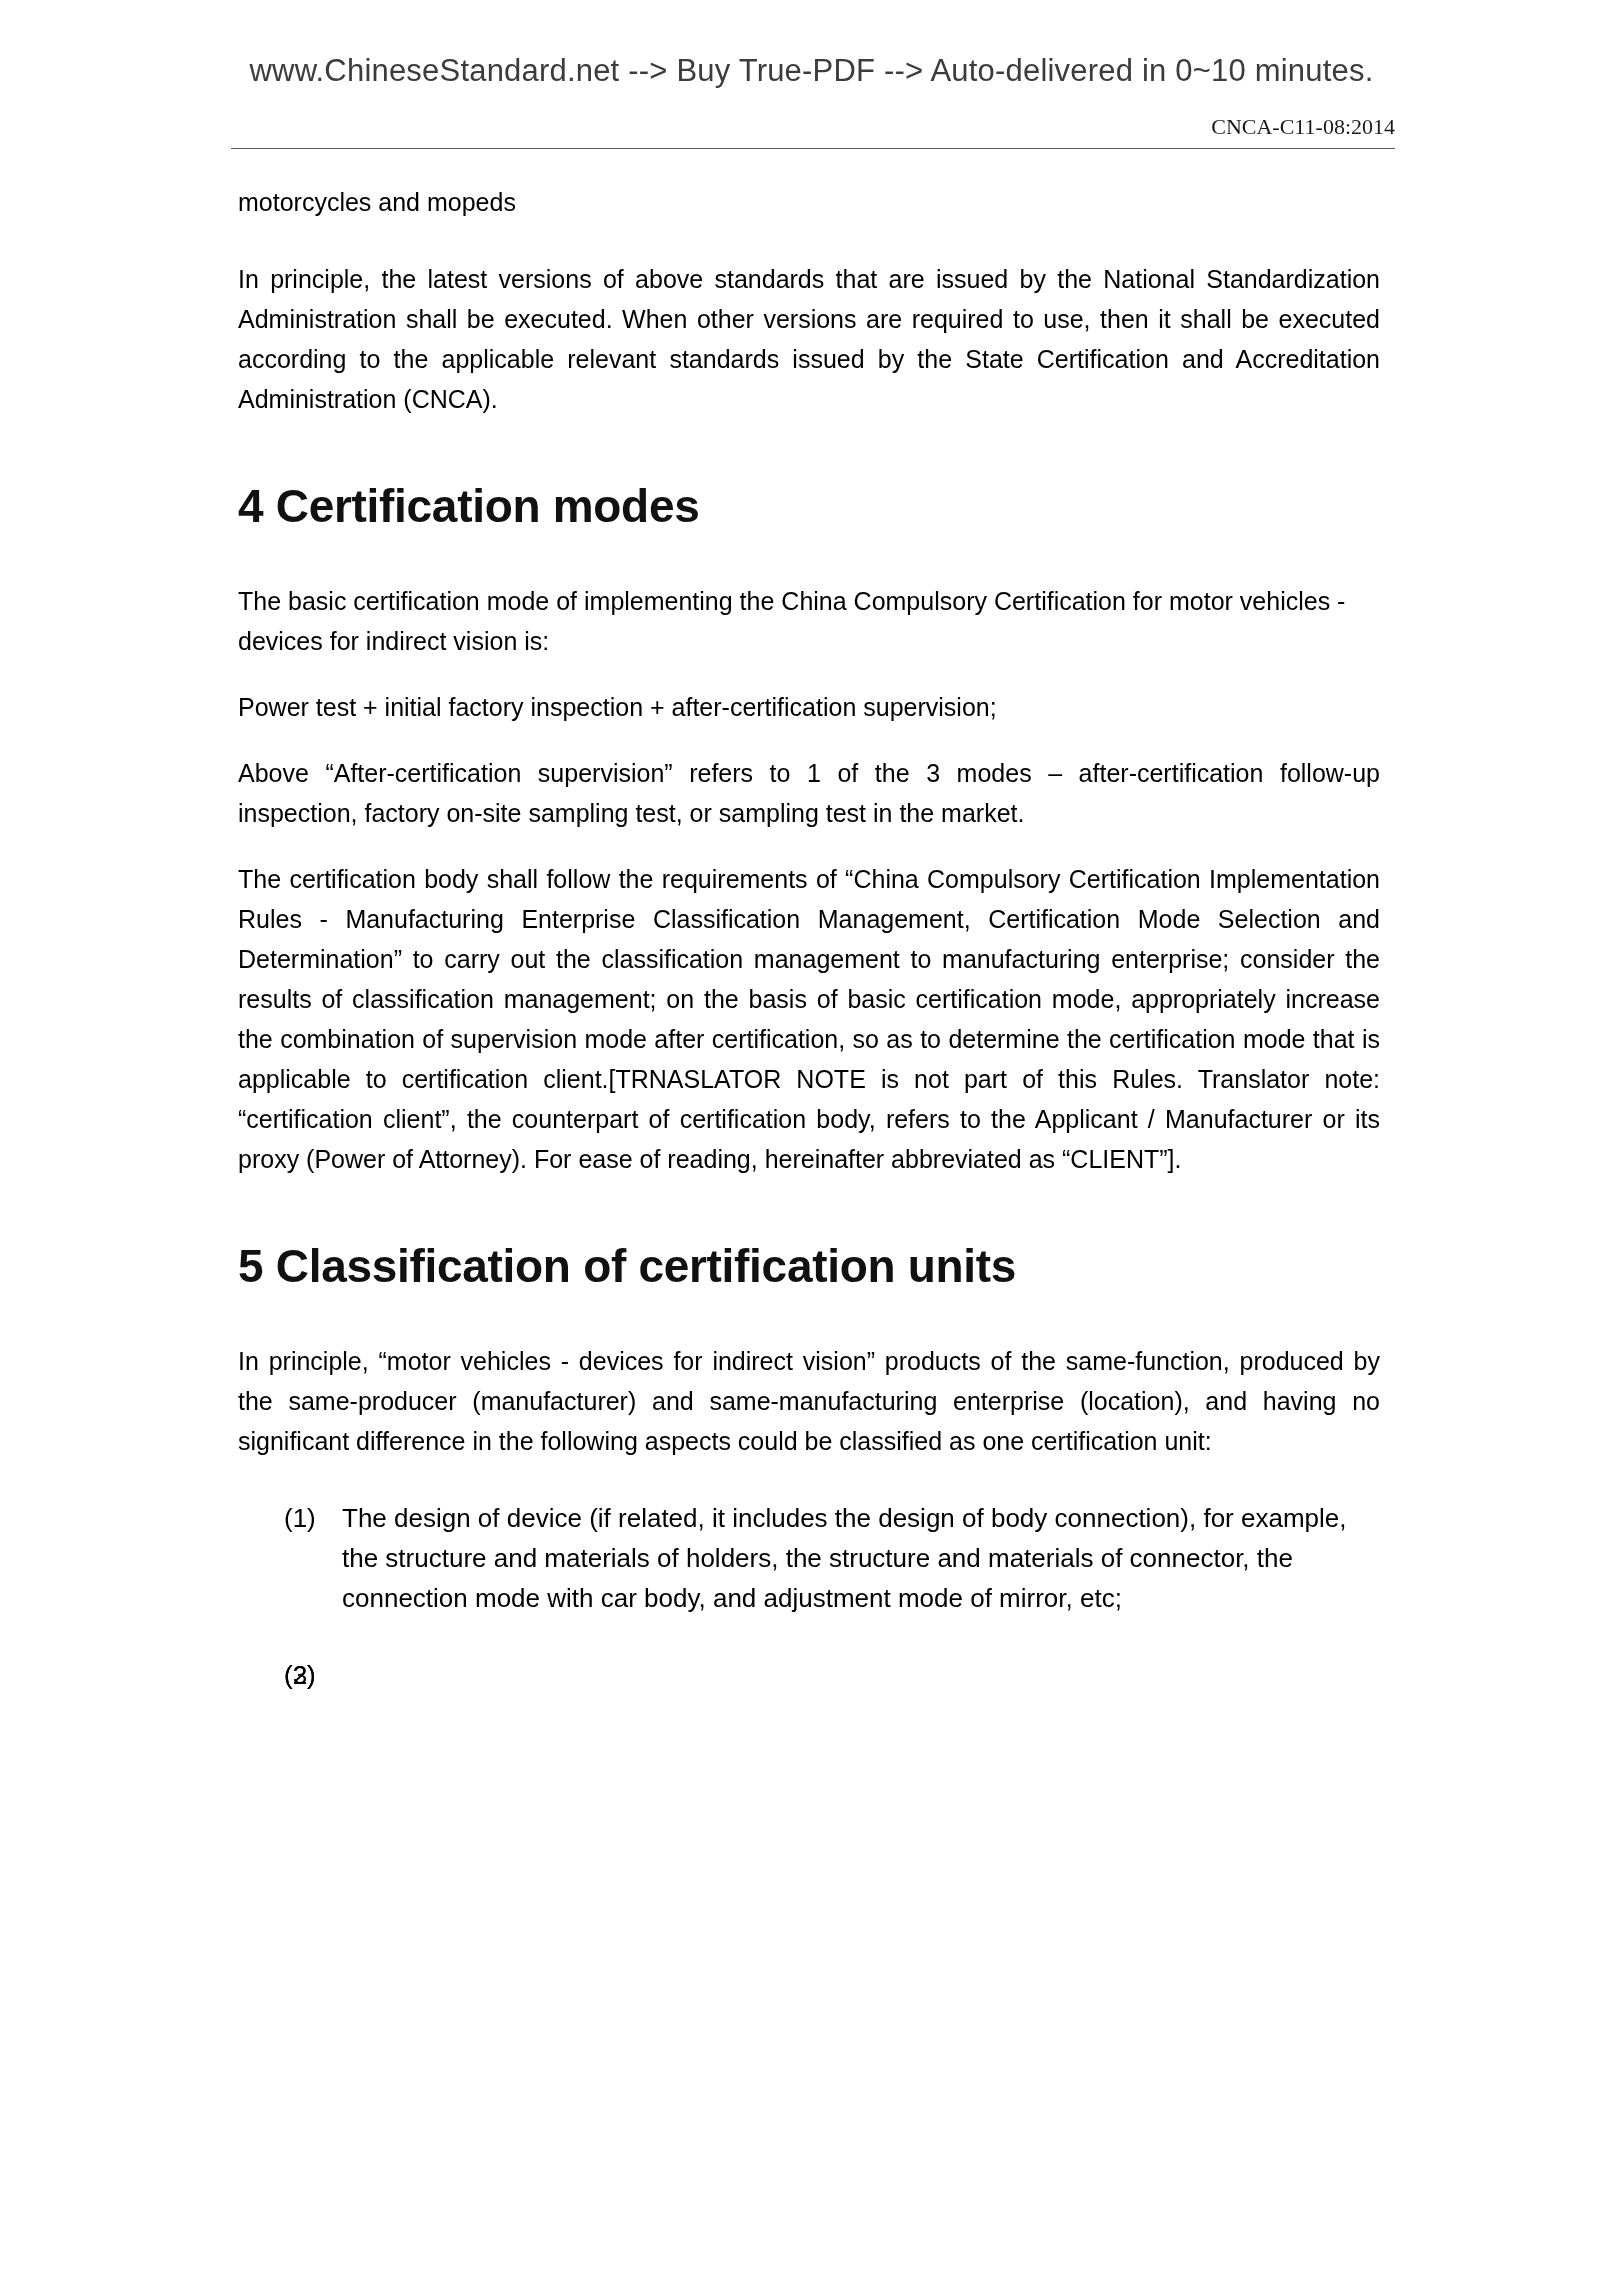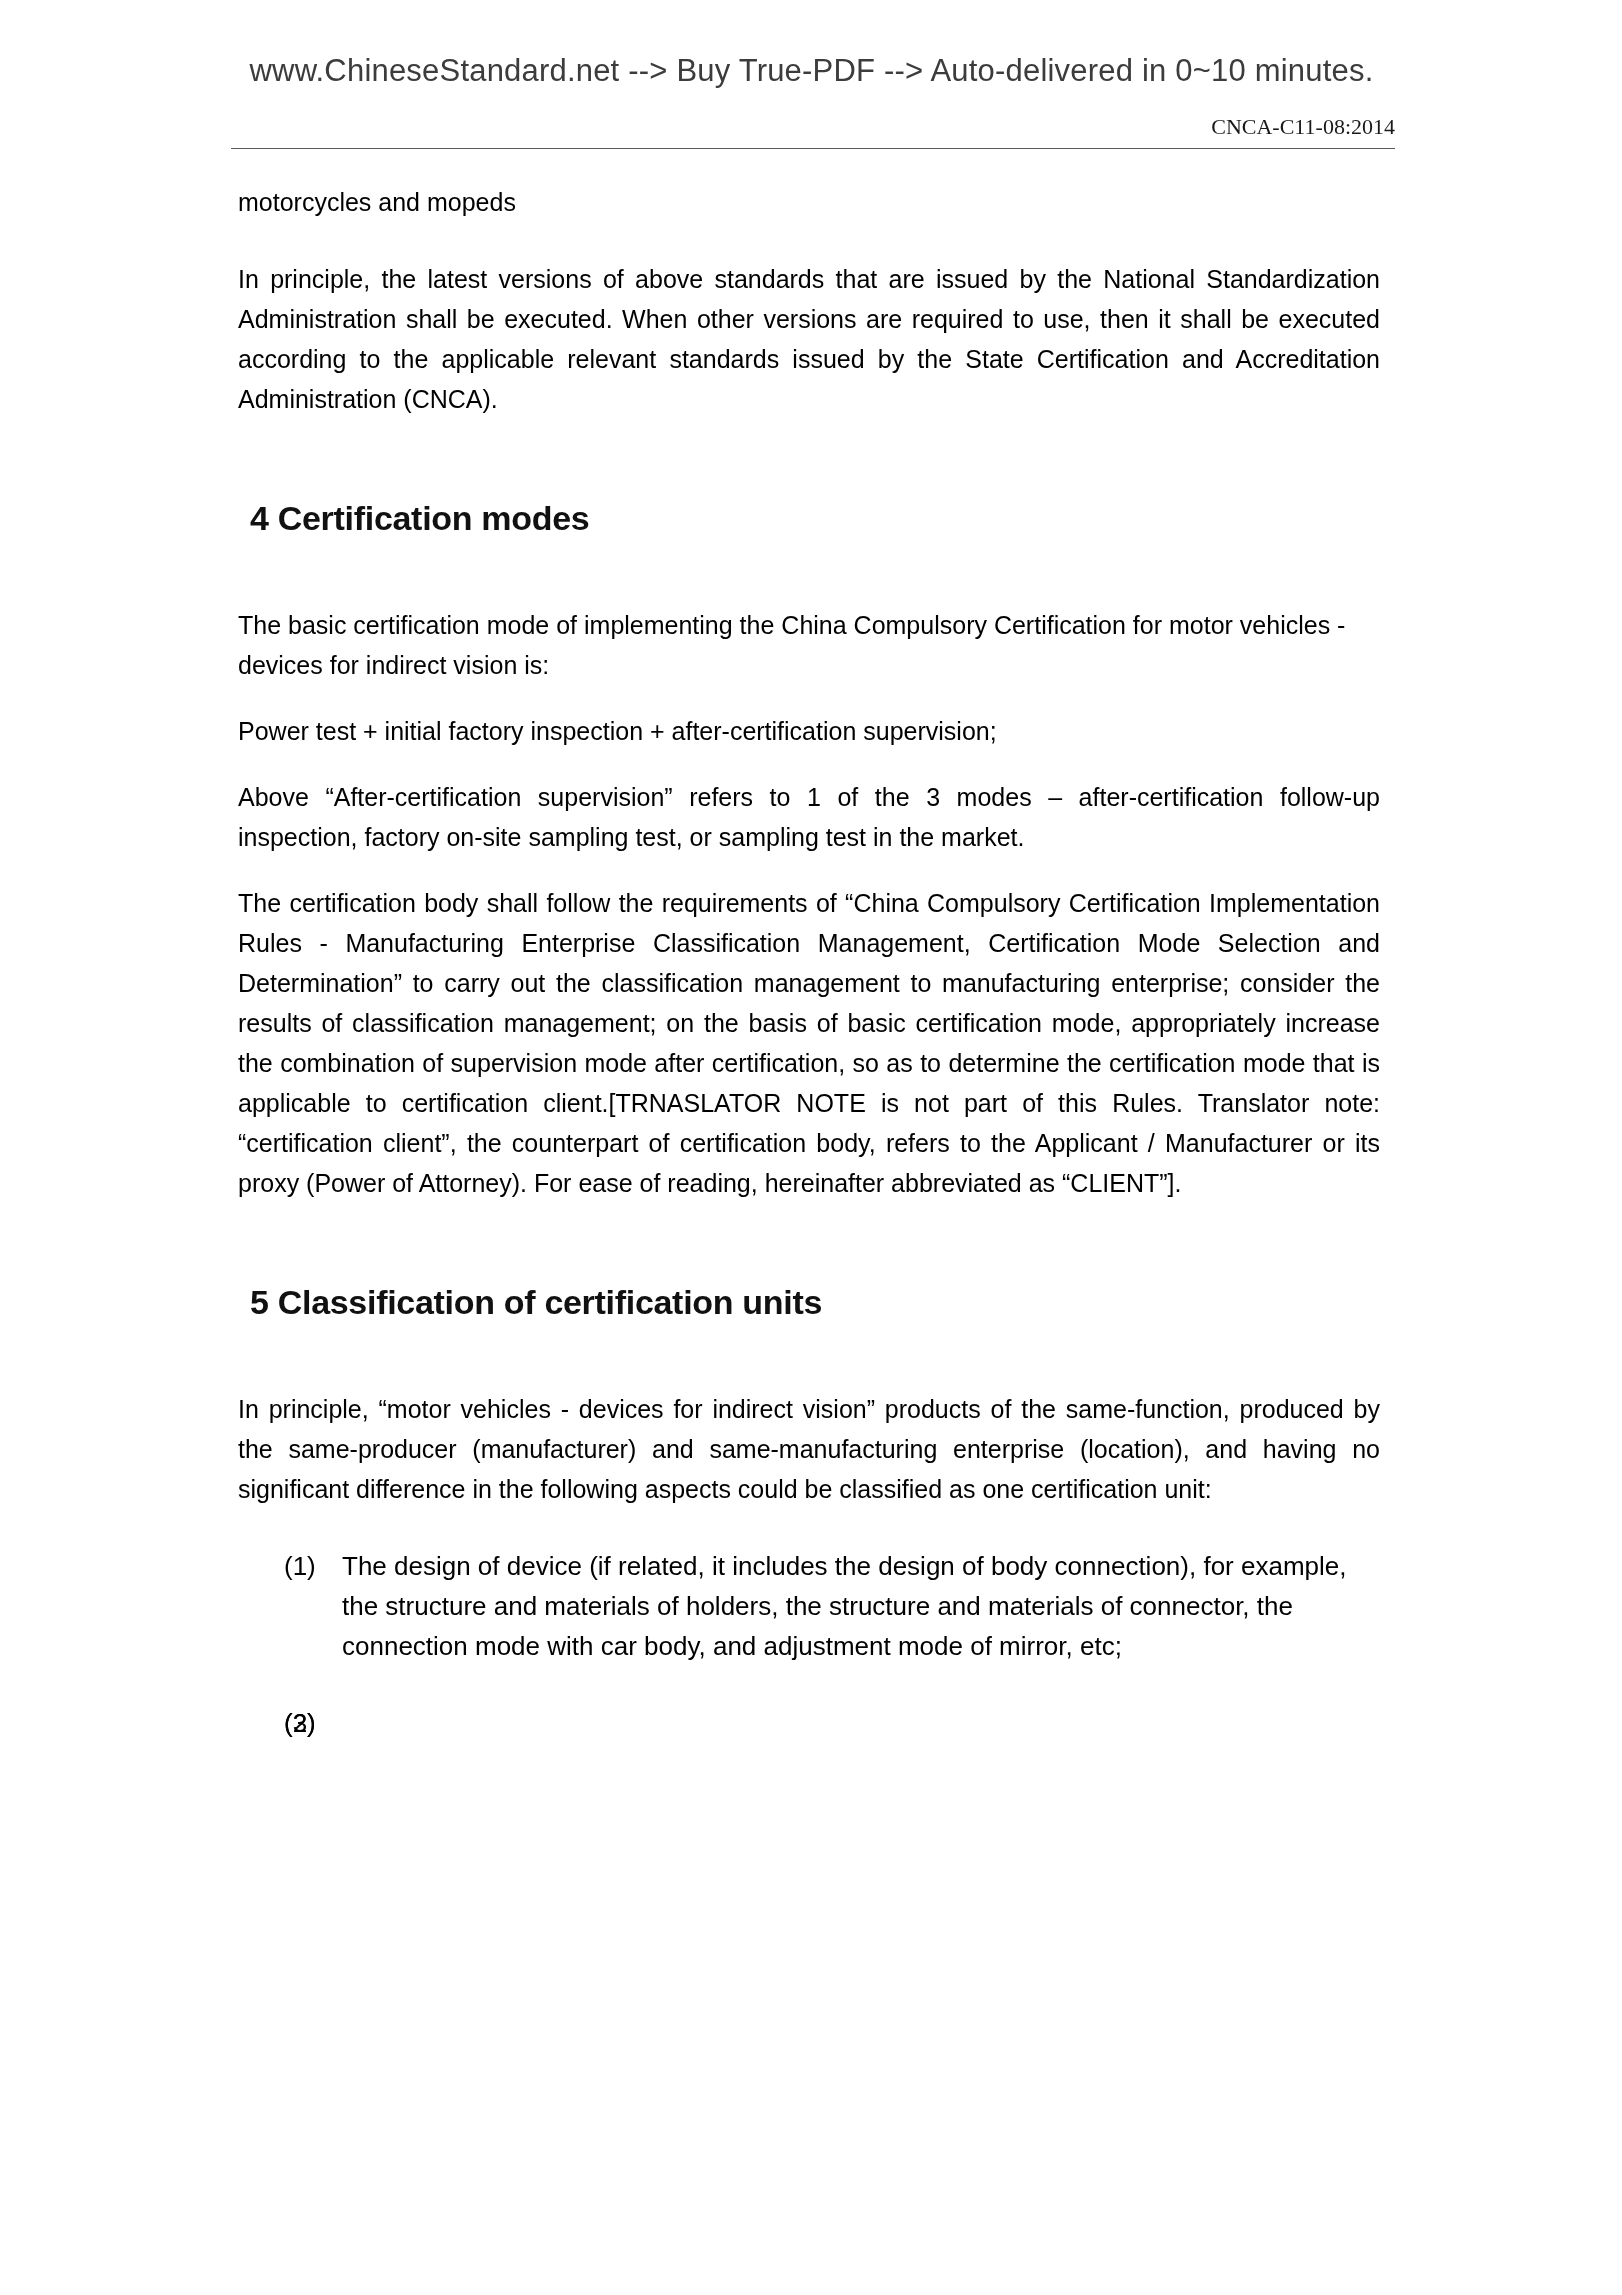--- a/index.html
+++ b/index.html
@@ -81,24 +81,24 @@
   p.body-text.ragged {
     text-align: left;
   }
 
   .gap-sm { height: 26px; }
   .gap-md { height: 37px; }
   .gap-lg { height: 52px; }
   .gap-xl { height: 65px; }
 
   h2.section-heading {
-    margin: 12px;
+    margin: 0;
     font-family: "Liberation Sans", sans-serif;
     font-weight: bold;
-    font-size: 34px;
+    font-size: 46px;
     line-height: 45px;
     letter-spacing: -0.3px;
     color: #111111;
   }
 
   
   ol.num-list {
     list-style: none;
     margin: 0;
     padding: 0;

